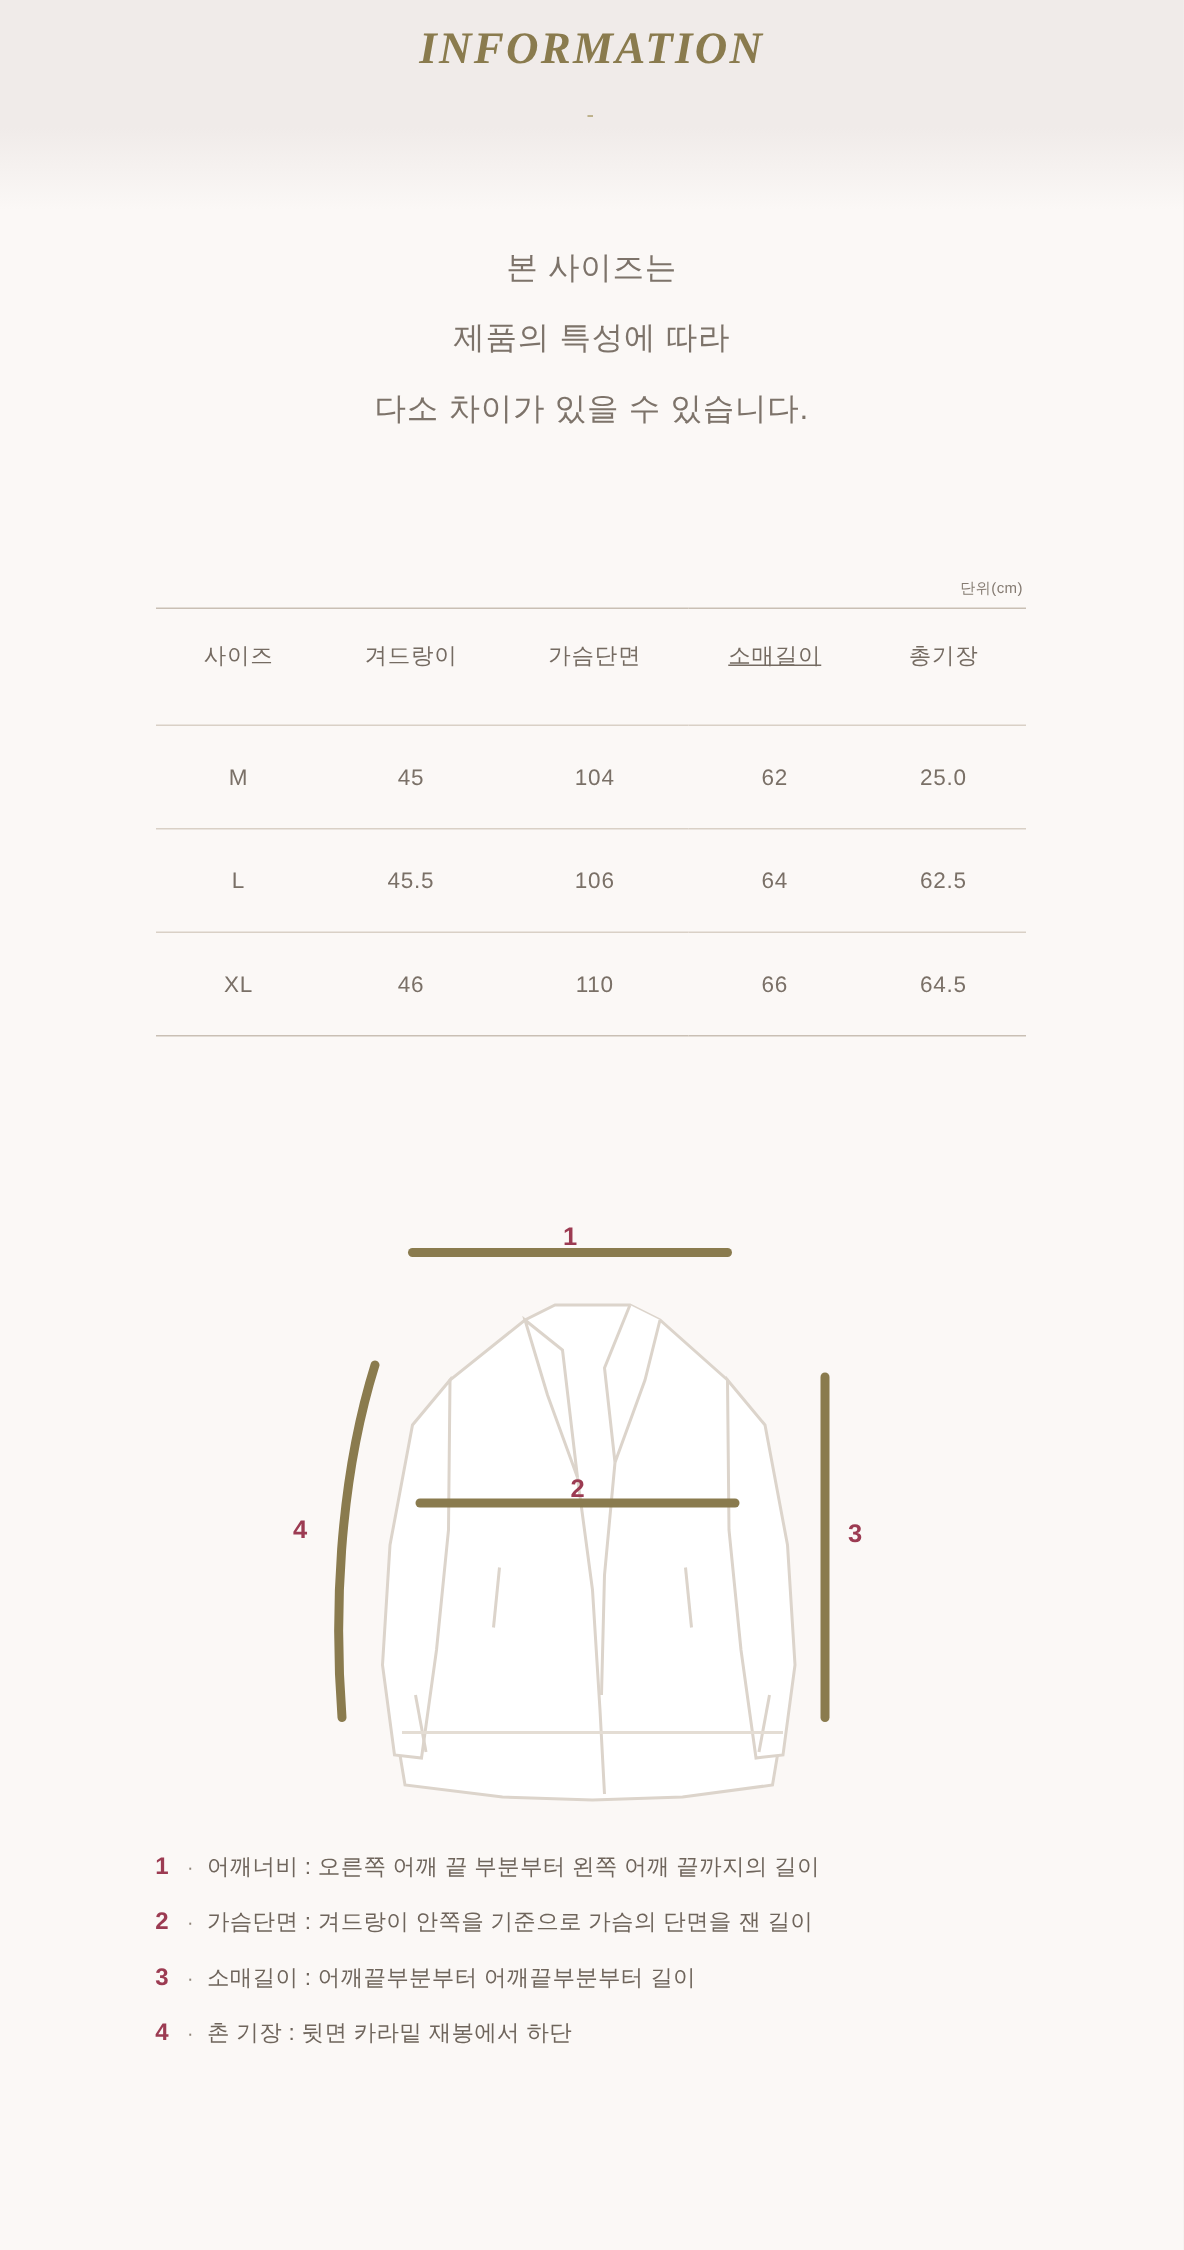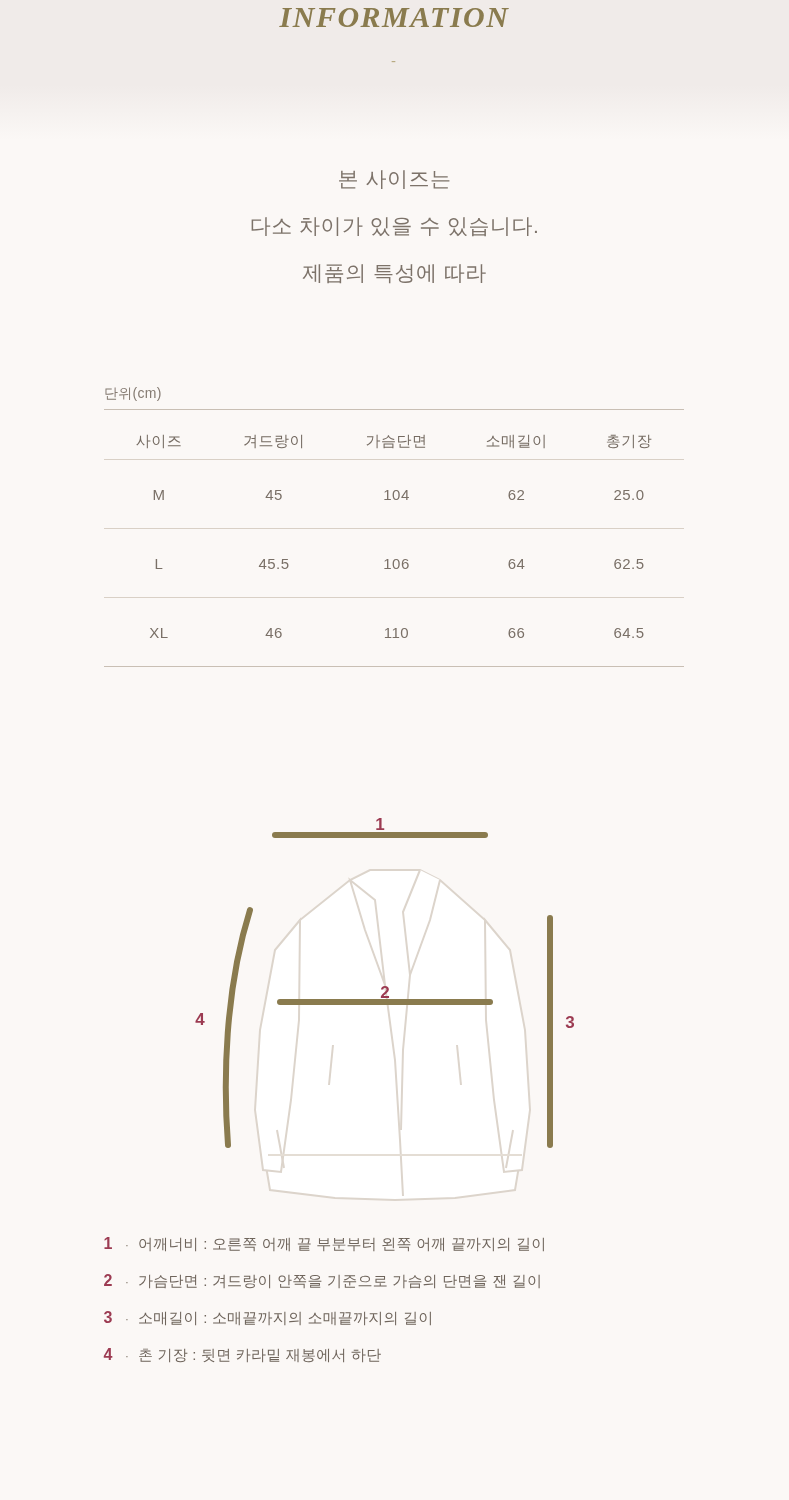--- a/index.html
+++ b/index.html
@@ -31,20 +31,21 @@
     height: 110px;
     text-align: center;
   }
   .title {
     font-family: "Liberation Serif", serif;
     font-style: italic;
     font-weight: bold;
     font-size: 30px;
     letter-spacing: 1.5px;
     color: #8a7b4e;
+    margin-top: 16px;
   }
   .title-dash {
     color: #b8ab82;
     font-size: 15px;
     margin-top: 18px;
     letter-spacing: 2px;
   }
 
   
   .intro {
@@ -60,58 +61,59 @@
   }
 
   
   .table-wrap {
     position: absolute;
     top: 385px;
     left: 104px;
     width: 580px;
   }
   .unit {
-    font-size: 14px;
+    text-align: right;
+    font-size: 10px;
     color: #857b72;
     padding-right: 2px;
     padding-bottom: 6px;
     letter-spacing: 0.3px;
   }
   table.size-table {
     width: 580px;
     border-collapse: collapse;
     font-size: 15px;
     color: #6e6season;
   }
   table.size-table th,
   table.size-table td {
     text-align: center;
     font-weight: normal;
     color: #756b62;
     letter-spacing: 0.5px;
   }
   table.size-table thead th {
-    padding: 22px 0 8px 0;
+    padding: 22px 0 36px 0;
     border-top: 1px solid #c9bfb4;
     border-bottom: 1px solid #d9d0c6;
     font-size: 15px;
   }
   table.size-table tbody td {
     padding: 26px 0 25px 0;
     border-bottom: 1px solid #d9d0c6;
     font-size: 15px;
     color: #7a7067;
   }
   table.size-table tbody tr:last-child td {
     border-bottom: 1px solid #c9bfb4;
   }
   .col-size { width: 110px; }
   .col-a { width: 120px; }
   .col-b { width: 125px; }
-  .col-c { width: 115px; }
+  .col-c { width: 115px; text-decoration: underline; }
   .col-d { width: 110px; }
 
   
   .diagram {
     position: absolute;
     top: 800px;
     left: 0;
     width: 789px;
     height: 430px;
   }
@@ -156,22 +158,22 @@
 
 <div class="page">
 
   <div class="header">
     <div class="title">INFORMATION</div>
     <div class="title-dash">-</div>
   </div>
 
   <div class="intro">
     <div>본 사이즈는</div>
+    <div>제품의 특성에 따라</div>
     <div>다소 차이가 있을 수 있습니다.</div>
-    <div>제품의 특성에 따라</div>
   </div>
 
   <div class="table-wrap">
     <div class="unit">단위(cm)</div>
     <table class="size-table">
       <thead>
         <tr>
           <th class="col-size">사이즈</th>
           <th class="col-a">겨드랑이</th>
           <th class="col-b">가슴단면</th>
@@ -254,21 +256,21 @@
       <span class="legend-text">어깨너비 : 오른쪽 어깨 끝 부분부터 왼쪽 어깨 끝까지의 길이</span>
     </div>
     <div class="legend-row">
       <span class="legend-num">2</span>
       <span class="legend-dot">·</span>
       <span class="legend-text">가슴단면 : 겨드랑이 안쪽을 기준으로 가슴의 단면을 잰 길이</span>
     </div>
     <div class="legend-row">
       <span class="legend-num">3</span>
       <span class="legend-dot">·</span>
-      <span class="legend-text">소매길이 : 소매끝까지의 소매끝까지의 길이</span>
+      <span class="legend-text">소매길이 : 어깨끝부분부터 어깨끝부분부터 길이</span>
     </div>
     <div class="legend-row">
       <span class="legend-num">4</span>
       <span class="legend-dot">·</span>
       <span class="legend-text">촌 기장 : 뒷면 카라밑 재봉에서 하단</span>
     </div>
   </div>
 
 </div>
 

